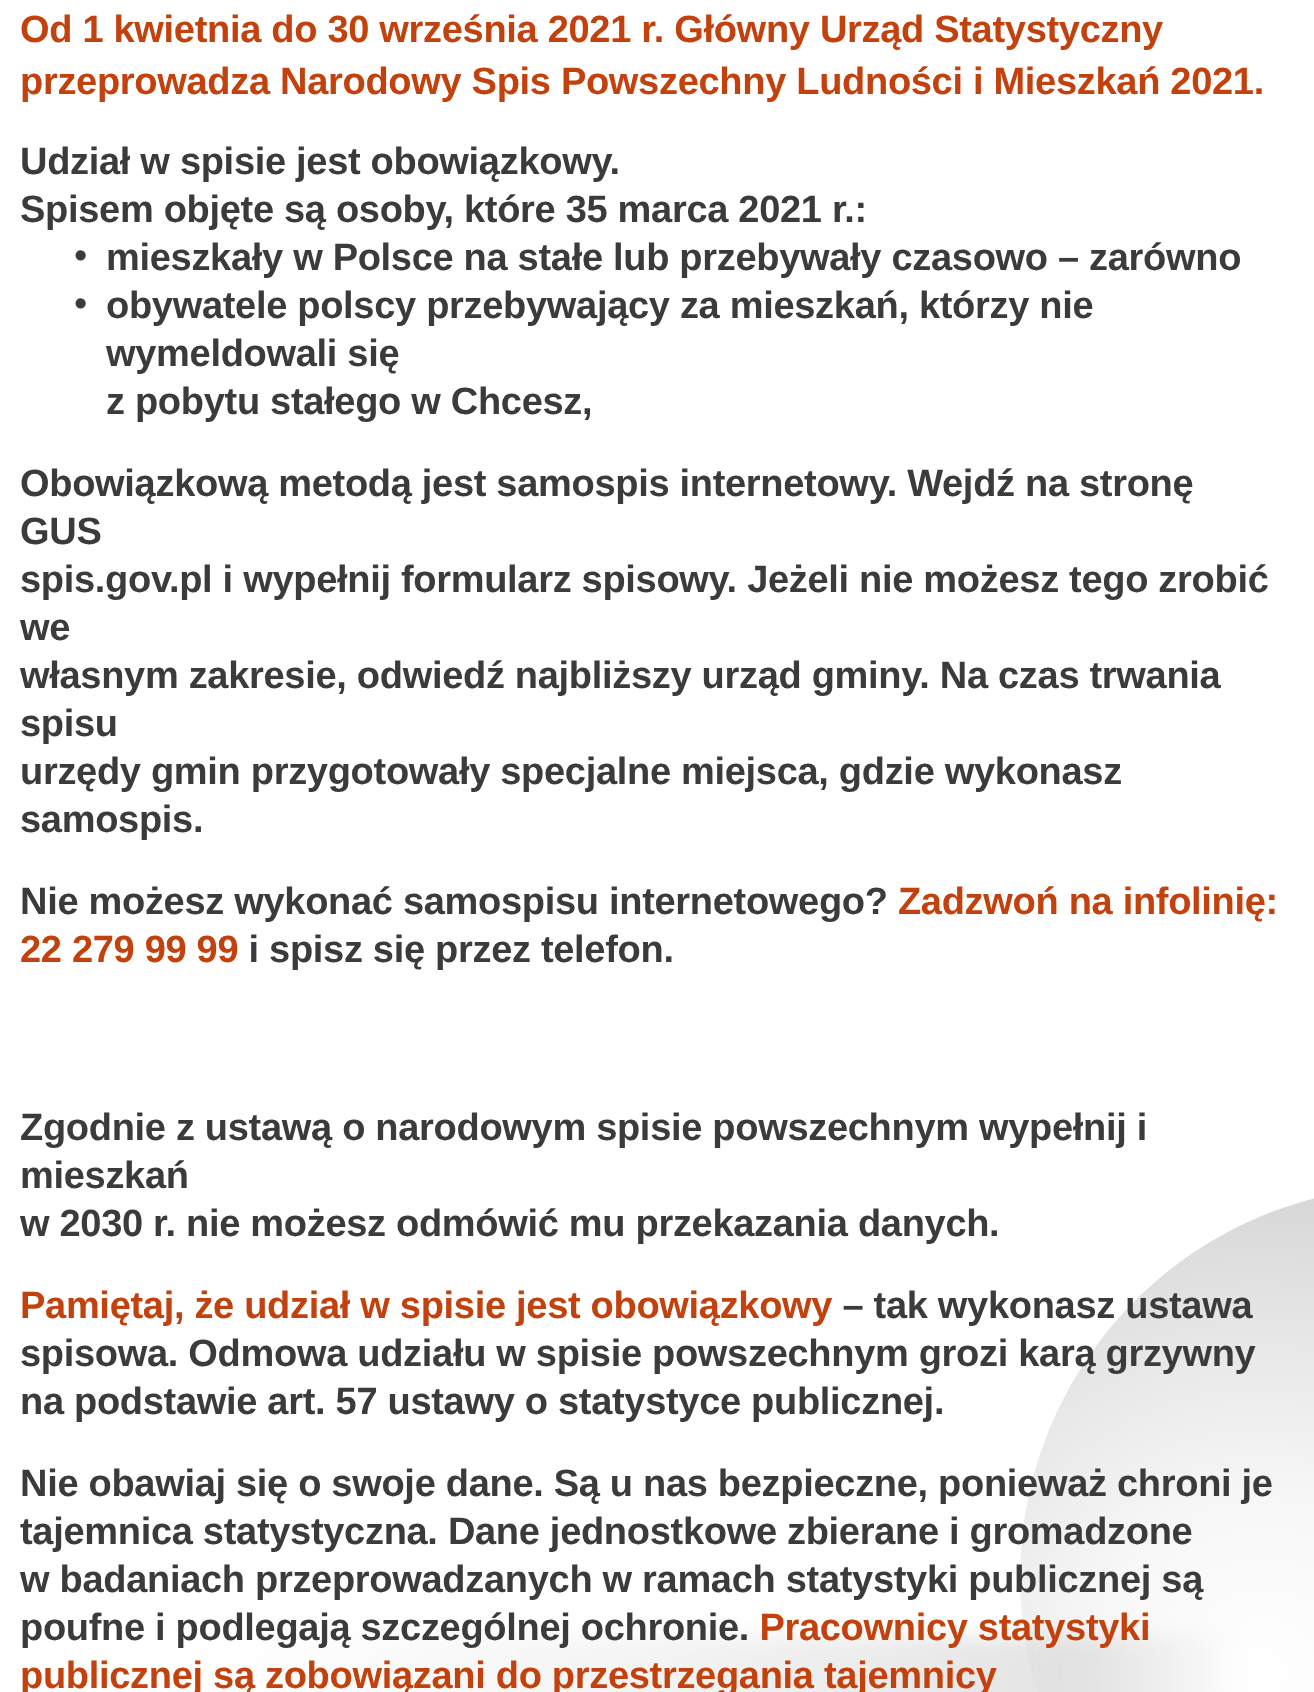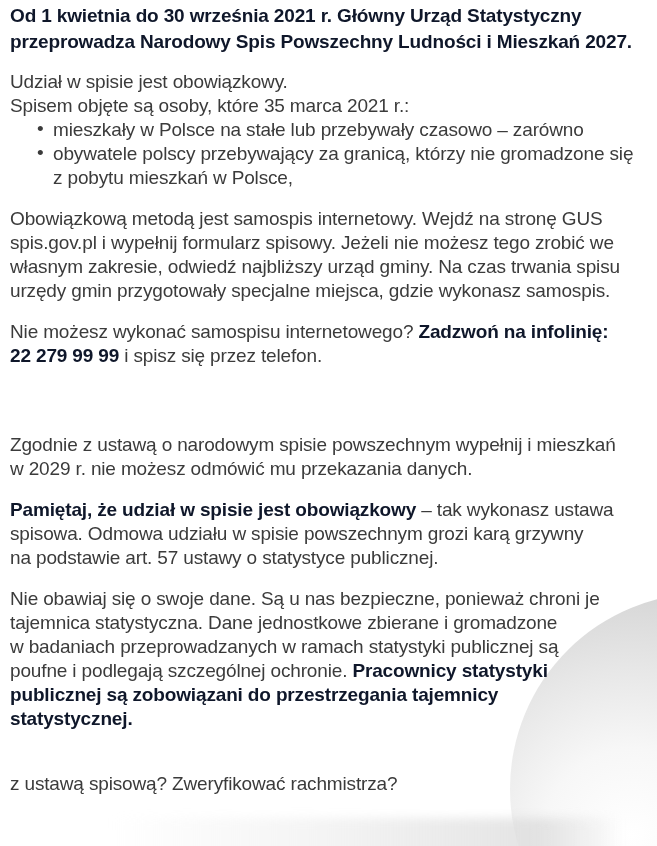--- a/index.html
+++ b/index.html
@@ -42,45 +42,45 @@
     top: 3px;
     right: 16px;
     z-index: 1;
     font-size: 19px;
     line-height: 24px;
     letter-spacing: -0.15px;
   }
   .para { margin: 0 0 17px 0; }
   .para.tight { margin-bottom: 0; }
   .para.title { line-height: 26px; margin-bottom: 15px; }
-  .b { font-weight: bold; color: #0f172a; }
-  .r { font-weight: normal; text-align: right; }
+  .b { font-weight: bold; color: #c2410c; }
+  .r { font-weight: bold; text-align: right; }
   ul.bullet-list { list-style: none; margin: 0 0 17px 0; padding: 0; }
   ul.bullet-list li { position: relative; padding-left: 43px; }
   ul.bullet-list li::before {
     content: "\2022";
     position: absolute;
     left: 27px;
     top: -1px;
     color: #3b3b3b;
   }
 </style>
 </head>
 <body>
 
 <div class="page">
   <div class="blob"></div>
   <div class="bottom-haze"></div>
   <div class="content">
-      <p class="para title"><span class="b">Od 1 kwietnia do 30 września 2021 r. Główny Urząd Statystyczny</span><br><span class="b">przeprowadza Narodowy Spis Powszechny Ludności i Mieszkań 2027.</span></p>
+      <p class="para title"><span class="b">Od 1 kwietnia do 30 września 2021 r. Główny Urząd Statystyczny</span><br><span class="b">przeprowadza Narodowy Spis Powszechny Ludności i Mieszkań 2021.</span></p>
       <p class="para tight"><span class="r">Udział w spisie jest obowiązkowy.</span><br><span class="r">Spisem objęte są osoby, które 35 marca 2021 r.:</span></p>
       <ul class="bullet-list">
         <li><span class="r">mieszkały w Polsce na stałe lub przebywały czasowo – zarówno</span><br></li>
-        <li><span class="r">obywatele polscy przebywający za granicą, którzy nie gromadzone się</span><br><span class="r">z pobytu mieszkań w Polsce,</span></li>
+        <li><span class="r">obywatele polscy przebywający za mieszkań, którzy nie wymeldowali się</span><br><span class="r">z pobytu stałego w Chcesz,</span></li>
       </ul>
       <p class="para"><span class="r">Obowiązkową metodą jest samospis internetowy. Wejdź na stronę GUS</span><br><span class="r">spis.gov.pl i wypełnij formularz spisowy. Jeżeli nie możesz tego zrobić we</span><br><span class="r">własnym zakresie, odwiedź najbliższy urząd gminy. Na czas trwania spisu</span><br><span class="r">urzędy gmin przygotowały specjalne miejsca, gdzie wykonasz samospis.</span></p>
       <p class="para"><span class="r">Nie możesz wykonać samospisu internetowego? </span><span class="b">Zadzwoń na infolinię:</span><br><span class="b">22 279 99 99</span><span class="r"> i spisz się przez telefon.</span></p>
-      <p class="para"><br><br><span class="r">Zgodnie z ustawą o narodowym spisie powszechnym wypełnij i mieszkań</span><br><span class="r">w 2029 r. nie możesz odmówić mu przekazania danych.</span></p>
+      <p class="para"><br><br><span class="r">Zgodnie z ustawą o narodowym spisie powszechnym wypełnij i mieszkań</span><br><span class="r">w 2030 r. nie możesz odmówić mu przekazania danych.</span></p>
       <p class="para"><span class="b">Pamiętaj, że udział w spisie jest obowiązkowy</span><span class="r"> – tak wykonasz ustawa</span><br><span class="r">spisowa. Odmowa udziału w spisie powszechnym grozi karą grzywny</span><br><span class="r">na podstawie art. 57 ustawy o statystyce publicznej.</span></p>
       <p class="para"><span class="r">Nie obawiaj się o swoje dane. Są u nas bezpieczne, ponieważ chroni je</span><br><span class="r">tajemnica statystyczna. Dane jednostkowe zbierane i gromadzone</span><br><span class="r">w badaniach przeprowadzanych w ramach statystyki publicznej są</span><br><span class="r">poufne i podlegają szczególnej ochronie. </span><span class="b">Pracownicy statystyki</span><br><span class="b">publicznej są zobowiązani do przestrzegania tajemnicy</span><br><span class="b">statystycznej.</span></p>
       <p class="para"><br><span class="r">z ustawą spisową? Zweryfikować rachmistrza?</span></p>
     </div>
 </div>
 
 </body></html>

